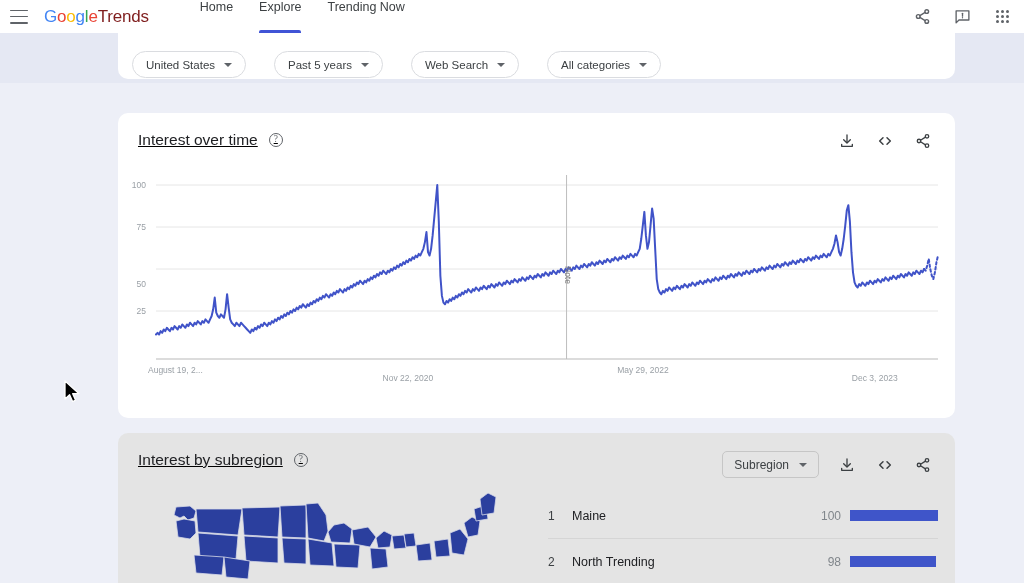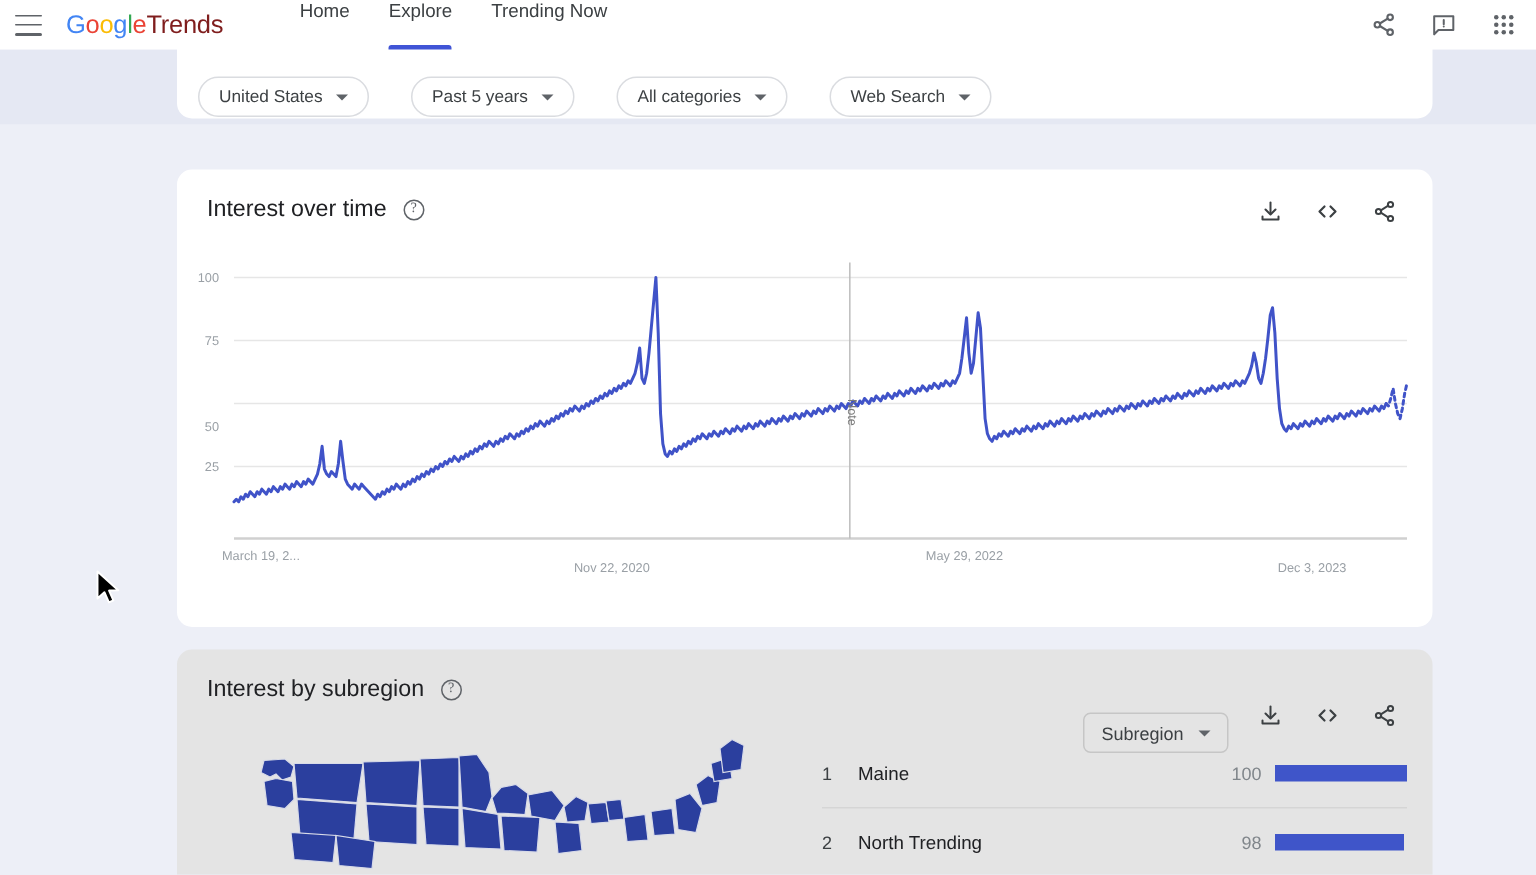--- a/index.html
+++ b/index.html
@@ -58,36 +58,36 @@
     border-top:4.5px solid #5f6368; }
 
   
   .card {
     position:absolute; left:118px; width:837px;
     background:#fff; border-radius:10px;
   }
   #card-time { top:113px; height:305px; }
   #card-region { top:433px; height:190px; background:#e4e4e4; }
 
-  .card-head { position:absolute; left:20px; top:18px; display:flex; align-items:center; gap:11px; }
+  .card-head { position:absolute; left:20px; top:18px; display:flex; align-items:center; gap:11px;text-decoration:underline; }
   .card-title { font-size:15.5px; color:#202124; white-space:nowrap; }
   .help-icon {
     width:14px; height:14px; border:1.3px solid #5f6368; border-radius:50%;
     font-size:9.5px; line-height:11.5px; text-align:center; color:#5f6368; cursor:pointer;
     font-family:"Liberation Serif", serif;
   }
   .card-actions { position:absolute; right:22px; top:18px; display:flex; align-items:center; gap:18px; }
 
   svg.ic { display:block; }
 
   
   .subregion-select {
     height:27px; border:1px solid #c6c6c6; border-radius:5px; background:#e4e4e4;
     display:flex; align-items:center; gap:10px; padding:0 11px;
-    font-size:12px; color:#3c4043; cursor:pointer; white-space:nowrap;margin-top:24px;
+    font-size:12px; color:#3c4043; cursor:pointer; white-space:nowrap;
   }
 
   
   .chart-wrap { position:absolute; left:0; top:60px; width:837px; height:245px; }
   .chart-svg { position:absolute; left:0; top:0; }
   .ylab { position:absolute; font-size:8.5px; color:#9aa0a6; text-align:right; width:26px; }
   .xlab { position:absolute; font-size:8.5px; color:#9aa0a6; white-space:nowrap; }
   .note-label {
     position:absolute; font-size:8.5px; color:#7a7a7a;
     transform:rotate(90deg); transform-origin:left top; white-space:nowrap;
@@ -175,25 +175,25 @@
     <div class="chips">
       <div class="chip">
         <span>United States</span>
         <span class="caret"></span>
       </div>
       <div class="chip">
         <span>Past 5 years</span>
         <span class="caret"></span>
       </div>
       <div class="chip">
+        <span>Web Search</span>
+        <span class="caret"></span>
+      </div>
+      <div class="chip">
         <span>All categories</span>
-        <span class="caret"></span>
-      </div>
-      <div class="chip">
-        <span>Web Search</span>
         <span class="caret"></span>
       </div>
     </div>
   </div>
 
   <div class="card" id="card-time">
     <div class="card-head">
       <span class="card-title">Interest over time</span>
       <span class="help-icon">?</span>
     </div>
@@ -233,21 +233,21 @@
           <path d="M38.00 161.52 L39.55 159.84 L41.09 161.52 L42.64 158.16 L44.18 159.84 L45.73 156.48 L47.27 158.16 L48.82 154.80 L50.36 156.48 L51.91 158.16 L53.45 154.80 L55.00 156.48 L56.55 153.12 L58.09 154.80 L59.64 156.48 L61.18 153.12 L62.73 154.80 L64.27 151.44 L65.82 153.12 L67.36 154.80 L68.91 151.44 L70.45 153.12 L72.00 149.76 L73.55 151.44 L75.09 153.12 L76.64 149.76 L78.18 151.44 L79.73 148.08 L81.27 149.76 L82.82 151.44 L84.36 148.08 L85.91 149.76 L87.45 146.40 L89.00 148.08 L90.55 149.76 L92.09 146.40 L93.64 143.04 L95.18 136.32 L96.73 124.56 L98.27 139.68 L99.82 143.04 L101.36 144.72 L102.91 141.36 L104.45 143.04 L106.00 144.72 L107.55 136.32 L109.09 121.20 L110.64 134.64 L112.18 146.40 L113.73 149.76 L115.27 151.44 L116.82 153.12 L118.36 149.76 L119.91 151.44 L121.45 153.12 L123.00 149.76 L124.55 151.44 L126.09 153.12 L127.64 154.80 L129.18 156.48 L130.73 158.16 L132.27 159.84 L133.82 156.48 L135.36 158.16 L136.91 154.80 L138.45 156.48 L140.00 153.12 L141.55 154.80 L143.09 151.44 L144.64 153.12 L146.18 149.76 L147.73 151.44 L149.27 153.12 L150.82 149.76 L152.36 151.44 L153.91 148.08 L155.45 149.76 L157.00 146.40 L158.55 148.08 L160.09 144.72 L161.64 146.40 L163.18 143.04 L164.73 144.72 L166.27 141.36 L167.82 143.04 L169.36 139.68 L170.91 141.36 L172.45 138.00 L174.00 139.68 L175.55 136.32 L177.09 138.00 L178.64 134.64 L180.18 136.32 L181.73 132.96 L183.27 134.64 L184.82 131.28 L186.36 132.96 L187.91 134.64 L189.45 131.28 L191.00 132.96 L192.55 129.60 L194.09 131.28 L195.64 127.92 L197.18 129.60 L198.73 126.24 L200.27 127.92 L201.82 124.56 L203.36 126.24 L204.91 122.88 L206.45 124.56 L208.00 121.20 L209.55 122.88 L211.09 124.56 L212.64 121.20 L214.18 122.88 L215.73 119.52 L217.27 121.20 L218.82 117.84 L220.36 119.52 L221.91 116.16 L223.45 117.84 L225.00 119.52 L226.55 116.16 L228.09 117.84 L229.64 114.48 L231.18 116.16 L232.73 112.80 L234.27 114.48 L235.82 111.12 L237.36 112.80 L238.91 109.44 L240.45 111.12 L242.00 107.76 L243.55 109.44 L245.09 111.12 L246.64 107.76 L248.18 109.44 L249.73 106.08 L251.27 107.76 L252.82 104.40 L254.36 106.08 L255.91 102.72 L257.45 104.40 L259.00 101.04 L260.55 102.72 L262.09 99.36 L263.64 101.04 L265.18 97.68 L266.73 99.36 L268.27 101.04 L269.82 97.68 L271.36 99.36 L272.91 96.00 L274.45 97.68 L276.00 94.32 L277.55 96.00 L279.09 92.64 L280.64 94.32 L282.18 90.96 L283.73 92.64 L285.27 89.28 L286.82 90.96 L288.36 87.60 L289.91 89.28 L291.45 85.92 L293.00 87.60 L294.55 84.24 L296.09 85.92 L297.64 82.56 L299.18 84.24 L300.73 80.88 L302.27 82.56 L303.82 79.20 L305.36 75.84 L306.91 69.12 L308.45 59.04 L310.00 79.20 L311.55 82.56 L313.09 75.84 L314.64 62.40 L316.18 45.60 L317.73 28.80 L319.27 12.00 L320.82 48.96 L322.36 102.72 L323.91 122.88 L325.45 129.60 L327.00 131.28 L328.55 127.92 L330.09 129.60 L331.64 126.24 L333.18 127.92 L334.73 124.56 L336.27 126.24 L337.82 122.88 L339.36 124.56 L340.91 121.20 L342.45 122.88 L344.00 119.52 L345.55 121.20 L347.09 117.84 L348.64 119.52 L350.18 116.16 L351.73 117.84 L353.27 119.52 L354.82 116.16 L356.36 117.84 L357.91 114.48 L359.45 116.16 L361.00 117.84 L362.55 114.48 L364.09 116.16 L365.64 112.80 L367.18 114.48 L368.73 116.16 L370.27 112.80 L371.82 114.48 L373.36 111.12 L374.91 112.80 L376.45 114.48 L378.00 111.12 L379.55 112.80 L381.09 109.44 L382.64 111.12 L384.18 112.80 L385.73 109.44 L387.27 111.12 L388.82 107.76 L390.36 109.44 L391.91 111.12 L393.45 107.76 L395.00 109.44 L396.55 106.08 L398.09 107.76 L399.64 109.44 L401.18 106.08 L402.73 107.76 L404.27 104.40 L405.82 106.08 L407.36 107.76 L408.91 104.40 L410.45 106.08 L412.00 102.72 L413.55 104.40 L415.09 106.08 L416.64 102.72 L418.18 104.40 L419.73 101.04 L421.27 102.72 L422.82 104.40 L424.36 101.04 L425.91 102.72 L427.45 99.36 L429.00 101.04 L430.55 102.72 L432.09 99.36 L433.64 101.04 L435.18 97.68 L436.73 99.36 L438.27 101.04 L439.82 97.68 L441.36 99.36 L442.91 96.00 L444.45 97.68 L446.00 99.36 L447.55 96.00 L449.09 97.68 L450.64 94.32 L452.18 96.00 L453.73 97.68 L455.27 94.32 L456.82 96.00 L458.36 92.64 L459.91 94.32 L461.45 96.00 L463.00 92.64 L464.55 94.32 L466.09 90.96 L467.64 92.64 L469.18 94.32 L470.73 90.96 L472.27 92.64 L473.82 89.28 L475.36 90.96 L476.91 92.64 L478.45 89.28 L480.00 90.96 L481.55 87.60 L483.09 89.28 L484.64 90.96 L486.18 87.60 L487.73 89.28 L489.27 85.92 L490.82 87.60 L492.36 89.28 L493.91 85.92 L495.45 87.60 L497.00 84.24 L498.55 85.92 L500.09 87.60 L501.64 84.24 L503.18 85.92 L504.73 82.56 L506.27 84.24 L507.82 85.92 L509.36 82.56 L510.91 84.24 L512.45 80.88 L514.00 82.56 L515.55 84.24 L517.09 80.88 L518.64 82.56 L520.18 79.20 L521.73 75.84 L523.27 65.76 L524.82 52.32 L526.36 38.88 L527.91 62.40 L529.45 75.84 L531.00 69.12 L532.55 52.32 L534.09 35.52 L535.64 45.60 L537.18 75.84 L538.73 106.08 L540.27 116.16 L541.82 119.52 L543.36 121.20 L544.91 117.84 L546.45 119.52 L548.00 116.16 L549.55 117.84 L551.09 114.48 L552.64 116.16 L554.18 117.84 L555.73 114.48 L557.27 116.16 L558.82 112.80 L560.36 114.48 L561.91 116.16 L563.45 112.80 L565.00 114.48 L566.55 111.12 L568.09 112.80 L569.64 114.48 L571.18 111.12 L572.73 112.80 L574.27 109.44 L575.82 111.12 L577.36 112.80 L578.91 109.44 L580.45 111.12 L582.00 107.76 L583.55 109.44 L585.09 111.12 L586.64 107.76 L588.18 109.44 L589.73 106.08 L591.27 107.76 L592.82 109.44 L594.36 106.08 L595.91 107.76 L597.45 104.40 L599.00 106.08 L600.55 107.76 L602.09 104.40 L603.64 106.08 L605.18 102.72 L606.73 104.40 L608.27 106.08 L609.82 102.72 L611.36 104.40 L612.91 101.04 L614.45 102.72 L616.00 104.40 L617.55 101.04 L619.09 102.72 L620.64 99.36 L622.18 101.04 L623.73 102.72 L625.27 99.36 L626.82 101.04 L628.36 97.68 L629.91 99.36 L631.45 101.04 L633.00 97.68 L634.55 99.36 L636.09 96.00 L637.64 97.68 L639.18 99.36 L640.73 96.00 L642.27 97.68 L643.82 94.32 L645.36 96.00 L646.91 97.68 L648.45 94.32 L650.00 96.00 L651.55 92.64 L653.09 94.32 L654.64 96.00 L656.18 92.64 L657.73 94.32 L659.27 90.96 L660.82 92.64 L662.36 94.32 L663.91 90.96 L665.45 92.64 L667.00 89.28 L668.55 90.96 L670.09 92.64 L671.64 89.28 L673.18 90.96 L674.73 87.60 L676.27 89.28 L677.82 90.96 L679.36 87.60 L680.91 89.28 L682.45 85.92 L684.00 87.60 L685.55 89.28 L687.09 85.92 L688.64 87.60 L690.18 84.24 L691.73 85.92 L693.27 87.60 L694.82 84.24 L696.36 85.92 L697.91 82.56 L699.45 84.24 L701.00 85.92 L702.55 82.56 L704.09 84.24 L705.64 80.88 L707.18 82.56 L708.73 84.24 L710.27 80.88 L711.82 82.56 L713.36 79.20 L714.91 75.84 L716.45 70.80 L718.00 62.40 L719.55 69.12 L721.09 79.20 L722.64 82.56 L724.18 75.84 L725.73 65.76 L727.27 52.32 L728.82 37.20 L730.36 32.16 L731.91 48.96 L733.45 79.20 L735.00 99.36 L736.55 109.44 L738.09 112.80 L739.64 114.48 L741.18 111.12 L742.73 112.80 L744.27 109.44 L745.82 111.12 L747.36 112.80 L748.91 109.44 L750.45 111.12 L752.00 107.76 L753.55 109.44 L755.09 111.12 L756.64 107.76 L758.18 109.44 L759.73 106.08 L761.27 107.76 L762.82 109.44 L764.36 106.08 L765.91 107.76 L767.45 104.40 L769.00 106.08 L770.55 107.76 L772.09 104.40 L773.64 106.08 L775.18 102.72 L776.73 104.40 L778.27 106.08 L779.82 102.72 L781.36 104.40 L782.91 101.04 L784.45 102.72 L786.00 104.40 L787.55 101.04 L789.09 102.72 L790.64 99.36 L792.18 101.04 L793.73 102.72 L795.27 99.36 L796.82 101.04 L798.36 97.68 L799.91 99.36 L801.45 101.04 L803.00 97.68 L804.55 99.36 L806.09 96.00" fill="none" stroke="#4053c8" stroke-width="2" stroke-linejoin="round" stroke-linecap="round"></path>
           <path d="M806.09 96.00 L807.64 97.68 L809.18 92.64 L810.73 85.92 L812.27 96.00 L813.82 102.72 L815.36 106.08 L816.91 99.36 L818.45 89.28 L820.00 82.56" fill="none" stroke="#4053c8" stroke-width="2" stroke-linejoin="round" stroke-linecap="round" stroke-dasharray="2.5 2.5"></path>
         </svg>
       <div id="ylabels">
           <div class="ylab" style="left: 2px; top: 133px;">25</div>
           <div class="ylab" style="left: 2px; top: 91px; margin-top: 15px;">50</div>
           <div class="ylab" style="left: 2px; top: 49px;">75</div>
           <div class="ylab" style="left: 2px; top: 7px;">100</div>
         </div>
       <div id="xlabels">
-          <div class="xlab" style="left: 30px; top: 192px;">March 19, 2...</div>
+          <div class="xlab" style="left: 30px; top: 192px;">August 19, 2...</div>
           <div class="xlab" style="left: 264.6px; top: 200px;">Nov 22, 2020</div>
           <div class="xlab" style="left: 499.2px; top: 192px;">May 29, 2022</div>
           <div class="xlab" style="left: 733.8px; top: 200px;">Dec 3, 2023</div>
         </div>
       <div class="note-label" id="note-label" style="left: 454.55px; top: 92.64px;">Note</div>
     </div>
   </div>
 
   <div class="card" id="card-region">
     <div class="card-head">

